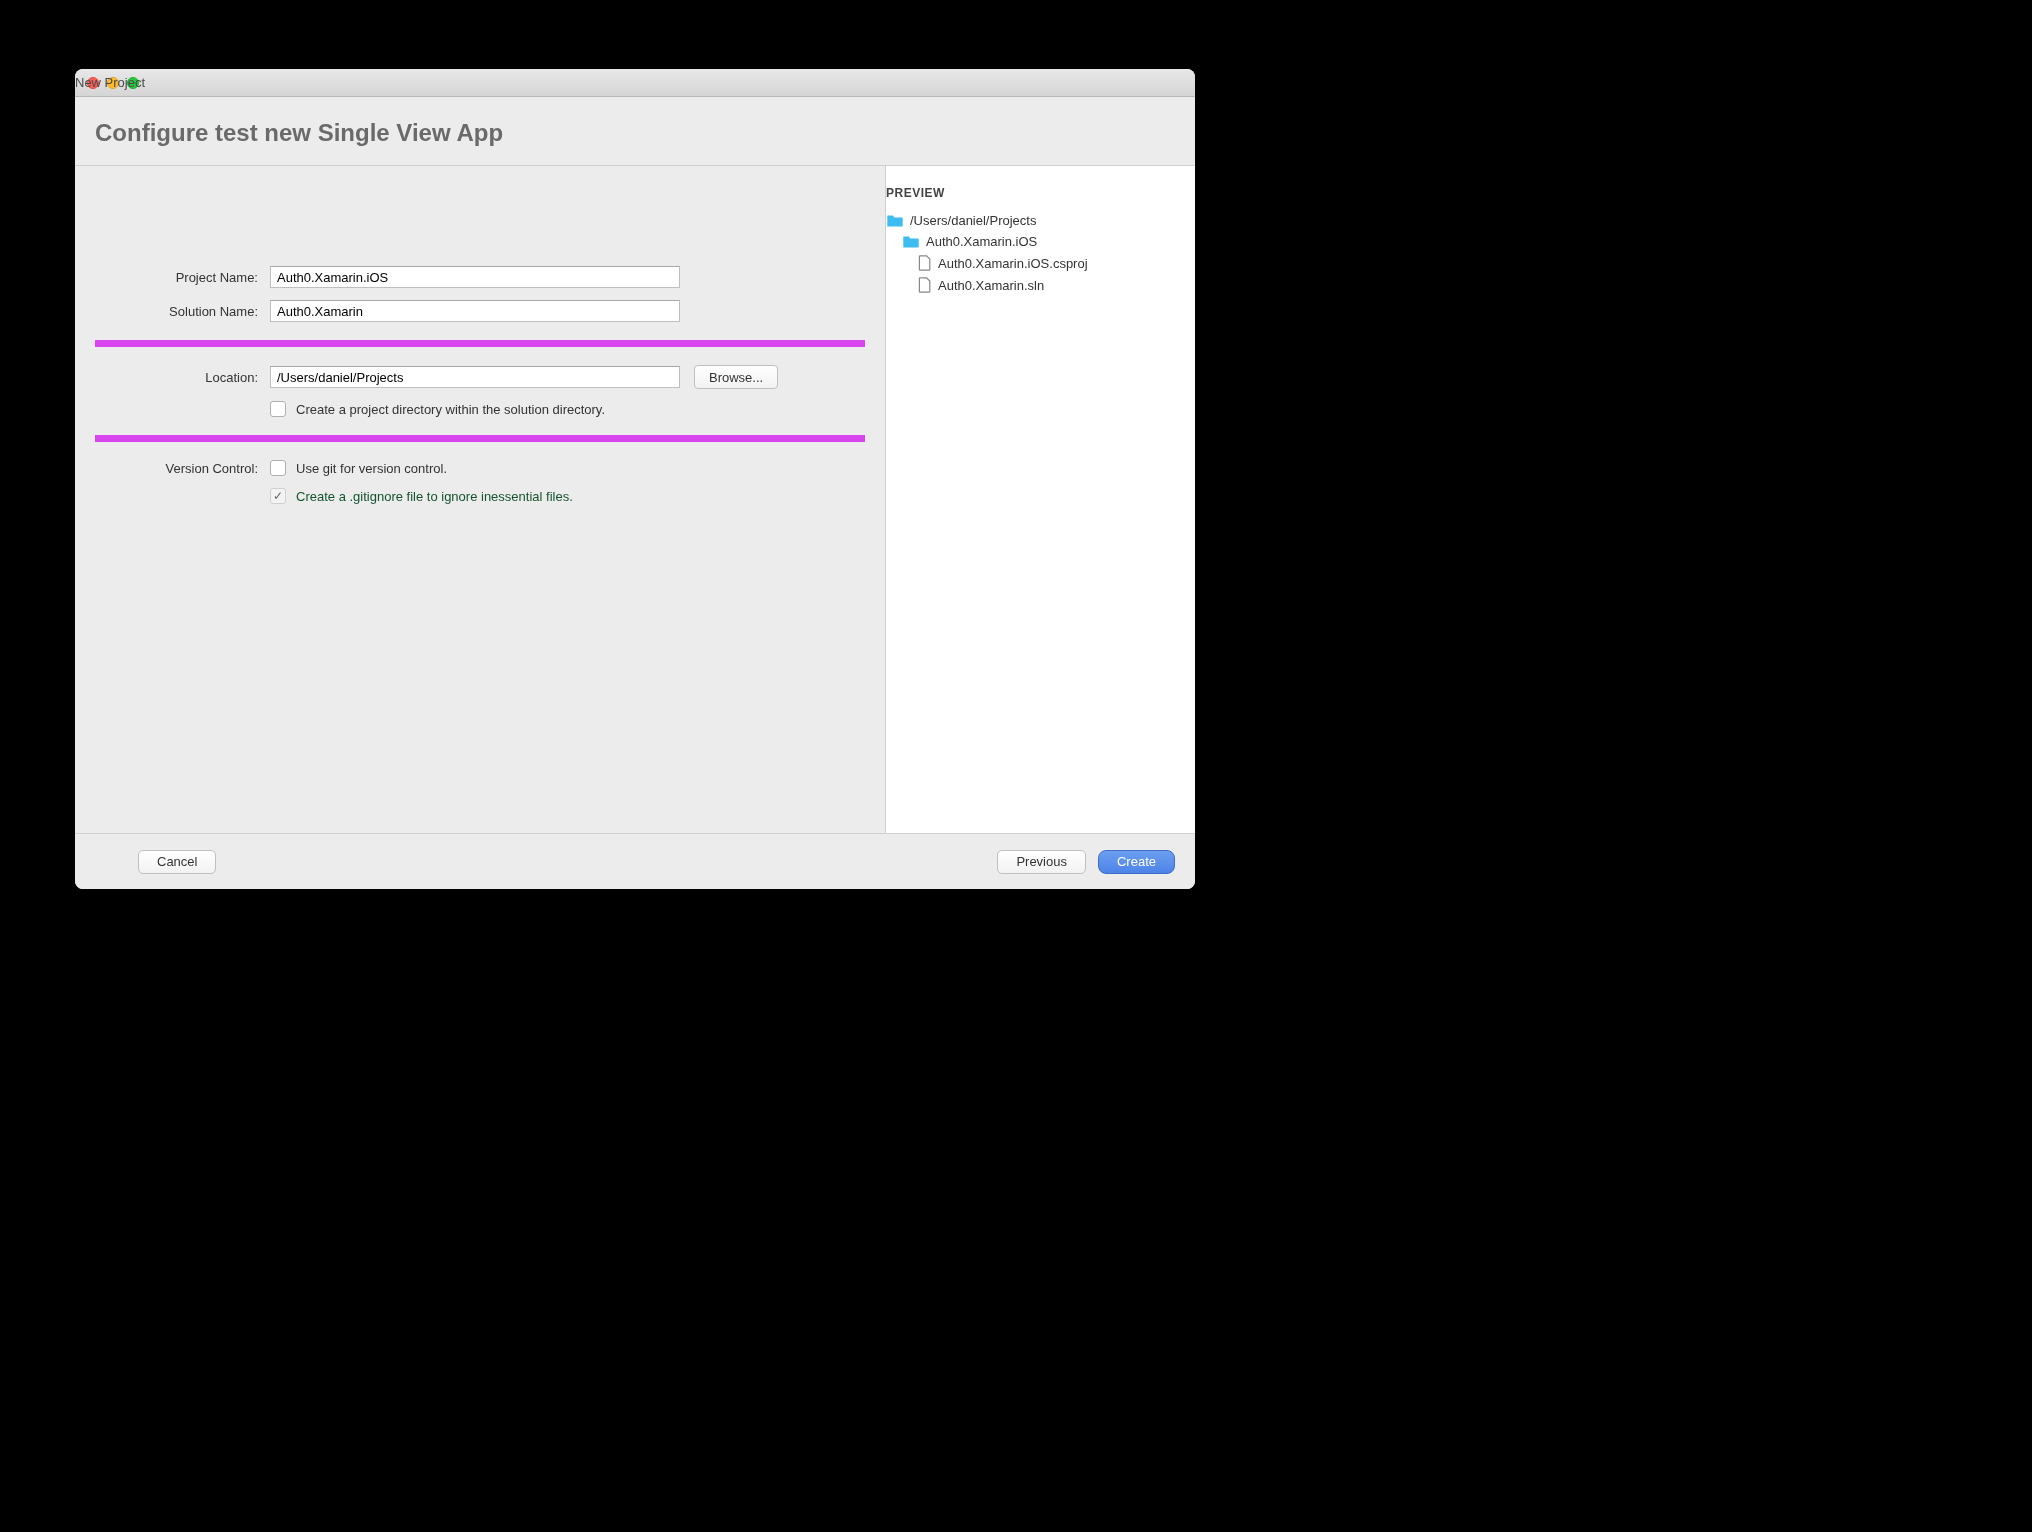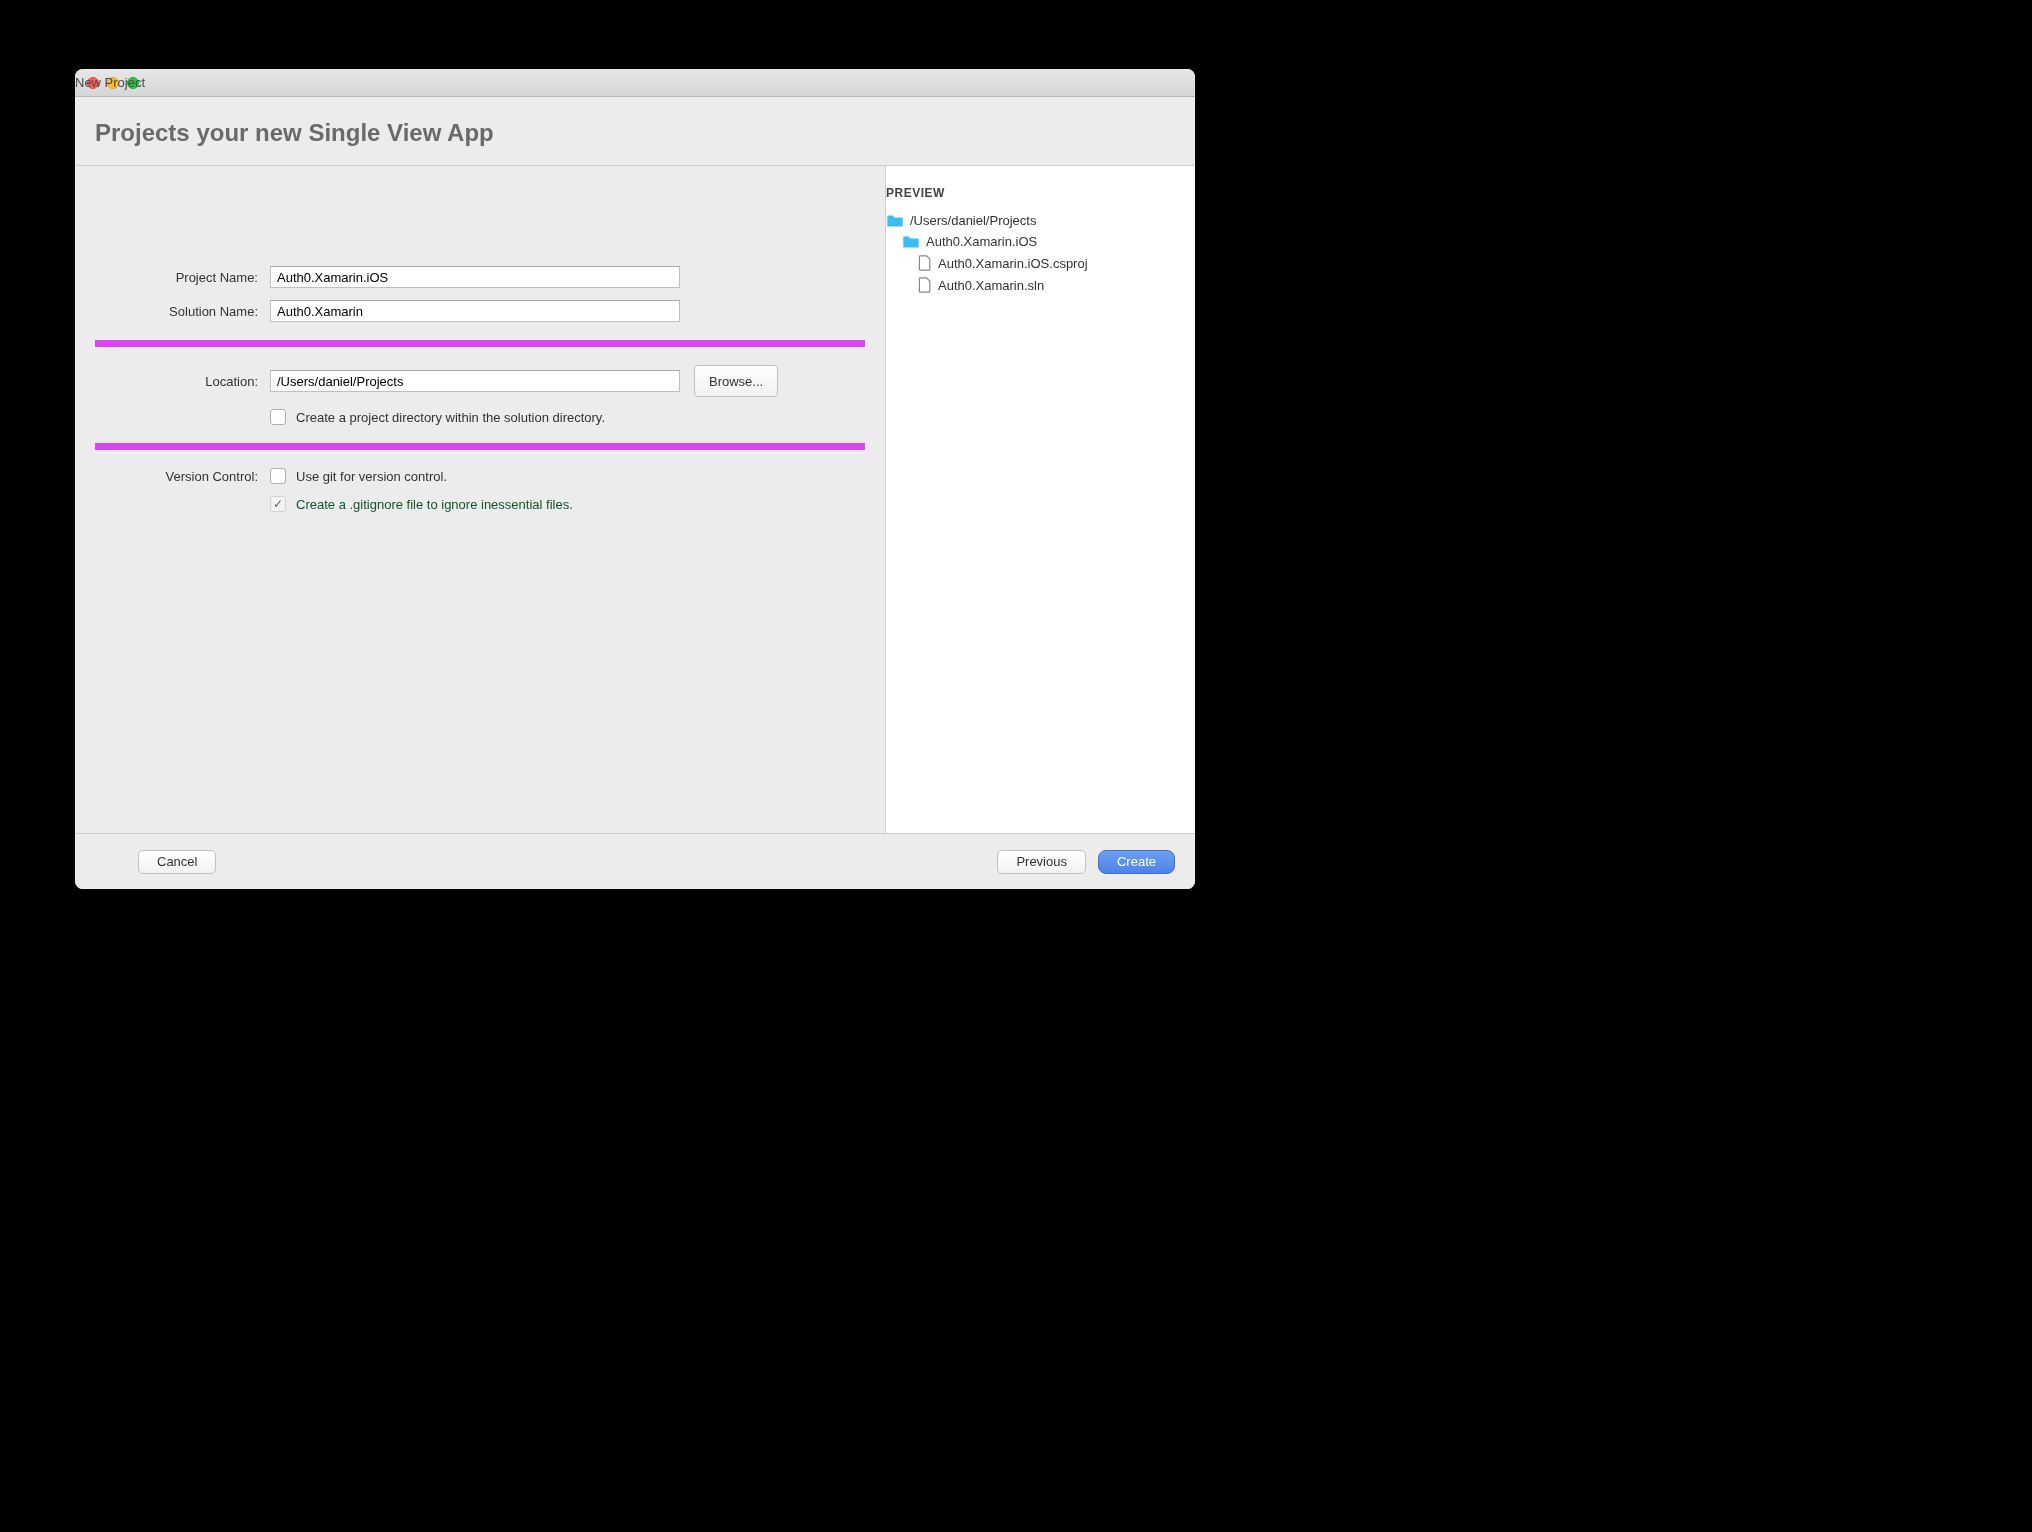--- a/index.html
+++ b/index.html
@@ -221,21 +221,21 @@
   <div class="titlebar">
     <div class="traffic-lights">
       <div class="traffic-light tl-red"></div>
       <div class="traffic-light tl-yellow"></div>
       <div class="traffic-light tl-green"></div>
     </div>
     <div class="window-title">New Project</div>
   </div>
 
   <div class="header">
-    <h1>Projects your new Single View App</h1>
+    <h1>Configure test new Single View App</h1>
   </div>
 
   <div class="body">
     <div class="form-pane">
 
       <div class="section">
         <div class="form-row">
           <div class="label-col">Project Name:</div>
           <div class="input-col">
             <input type="text" value="Auth0.Xamarin.iOS" style="">
@@ -247,21 +247,21 @@
             <input type="text" value="Auth0.Xamarin" style="">
           </div>
         </div>
       </div>
 
       <div class="section">
         <div class="form-row">
           <div class="label-col">Location:</div>
           <div class="input-col">
             <input type="text" value="/Users/daniel/Projects" style="">
-            <button class="btn" style="margin-left:14px; height:32px;">Browse...</button>
+            <button class="btn" style="margin-left:14px; height:24px;">Browse...</button>
           </div>
         </div>
         <div class="form-row">
           <div class="label-col"></div>
           <div class="input-col">
             <span class="checkbox"></span>
             <span>Create a project directory within the solution directory.</span>
           </div>
         </div>
       </div>

